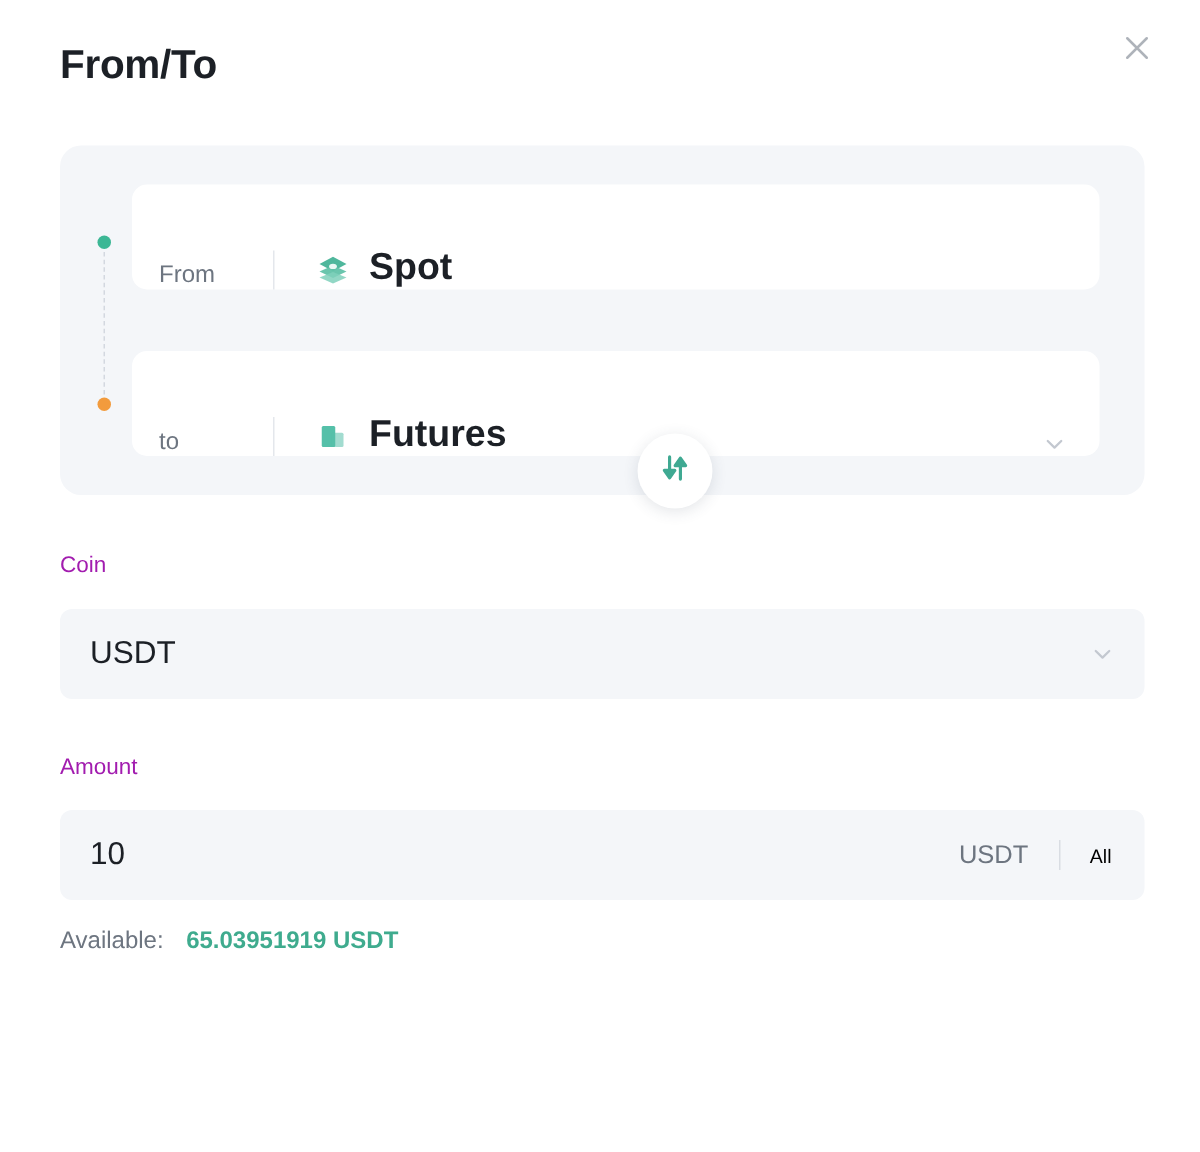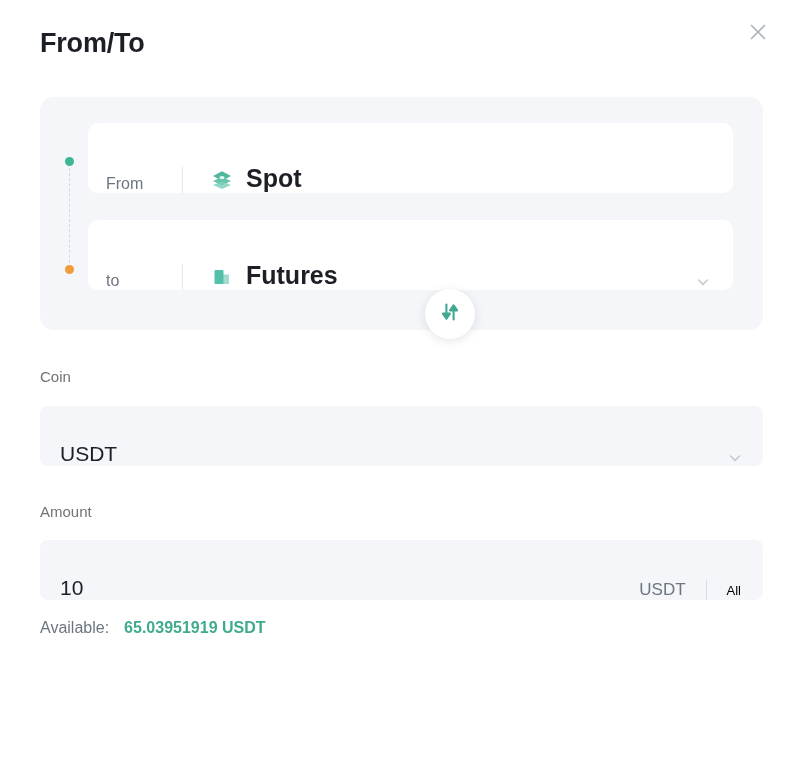--- a/index.html
+++ b/index.html
@@ -84,21 +84,21 @@
     position: absolute;
     left: 48px;
     width: 645px;
     height: 70px;
     background: #ffffff;
     border-radius: 10px;
     display: flex;
     align-items: flex-end;
   }
   .row.from-row { top: 26px; }
-  .row.to-row   { top: 123px; }
+  .row.to-row   { top: 137px; }
 
   .row-label {
     width: 76px;
     margin-left: 18px;
     font-size: 16px;
     color: #6d7580;
     font-weight: normal;
   }
   .row-divider {
     width: 1px;
@@ -141,34 +141,34 @@
     justify-content: center;
     cursor: pointer;
     z-index: 5;
   }
 
   
   .field-label {
     position: absolute;
     left: 40px;
     font-size: 15px;
-    color: #737373;
+    color: #a21caf;
   }
   .field-label.coin   { top: 368px; }
   .field-label.amount { top: 503px; }
 
   .field-box {
     position: absolute;
     left: 40px;
     width: 723px;
     height: 60px;
     background: #f4f6f9;
     border-radius: 8px;
     display: flex;
-    align-items: flex-end;
+    align-items: center;
     gap: 48px;
   }
   .field-box.coin   { top: 406px; }
   .field-box.amount { top: 540px; }
 
   .field-value {
     margin-left: 20px;
     font-size: 21px;
     color: #1c2026;
     font-weight: normal;

